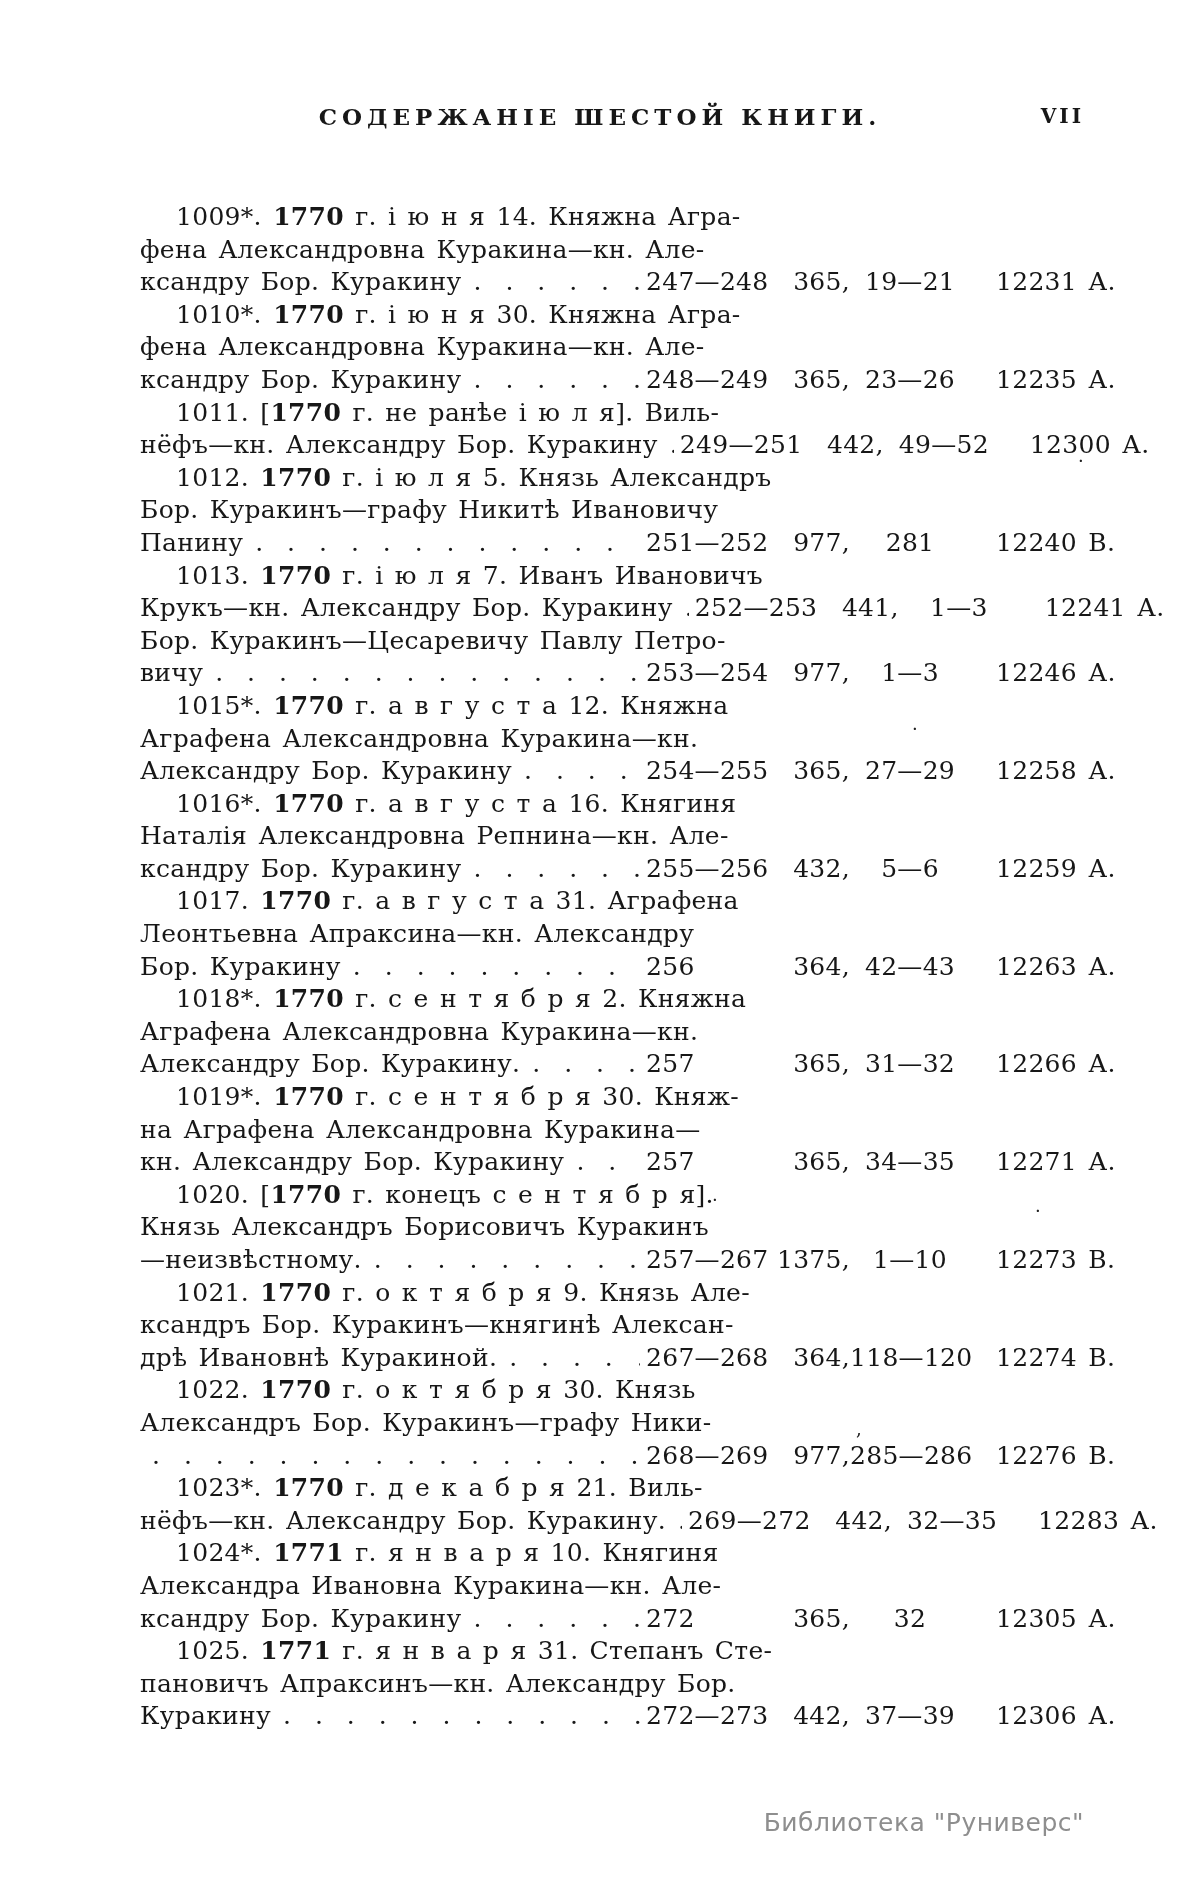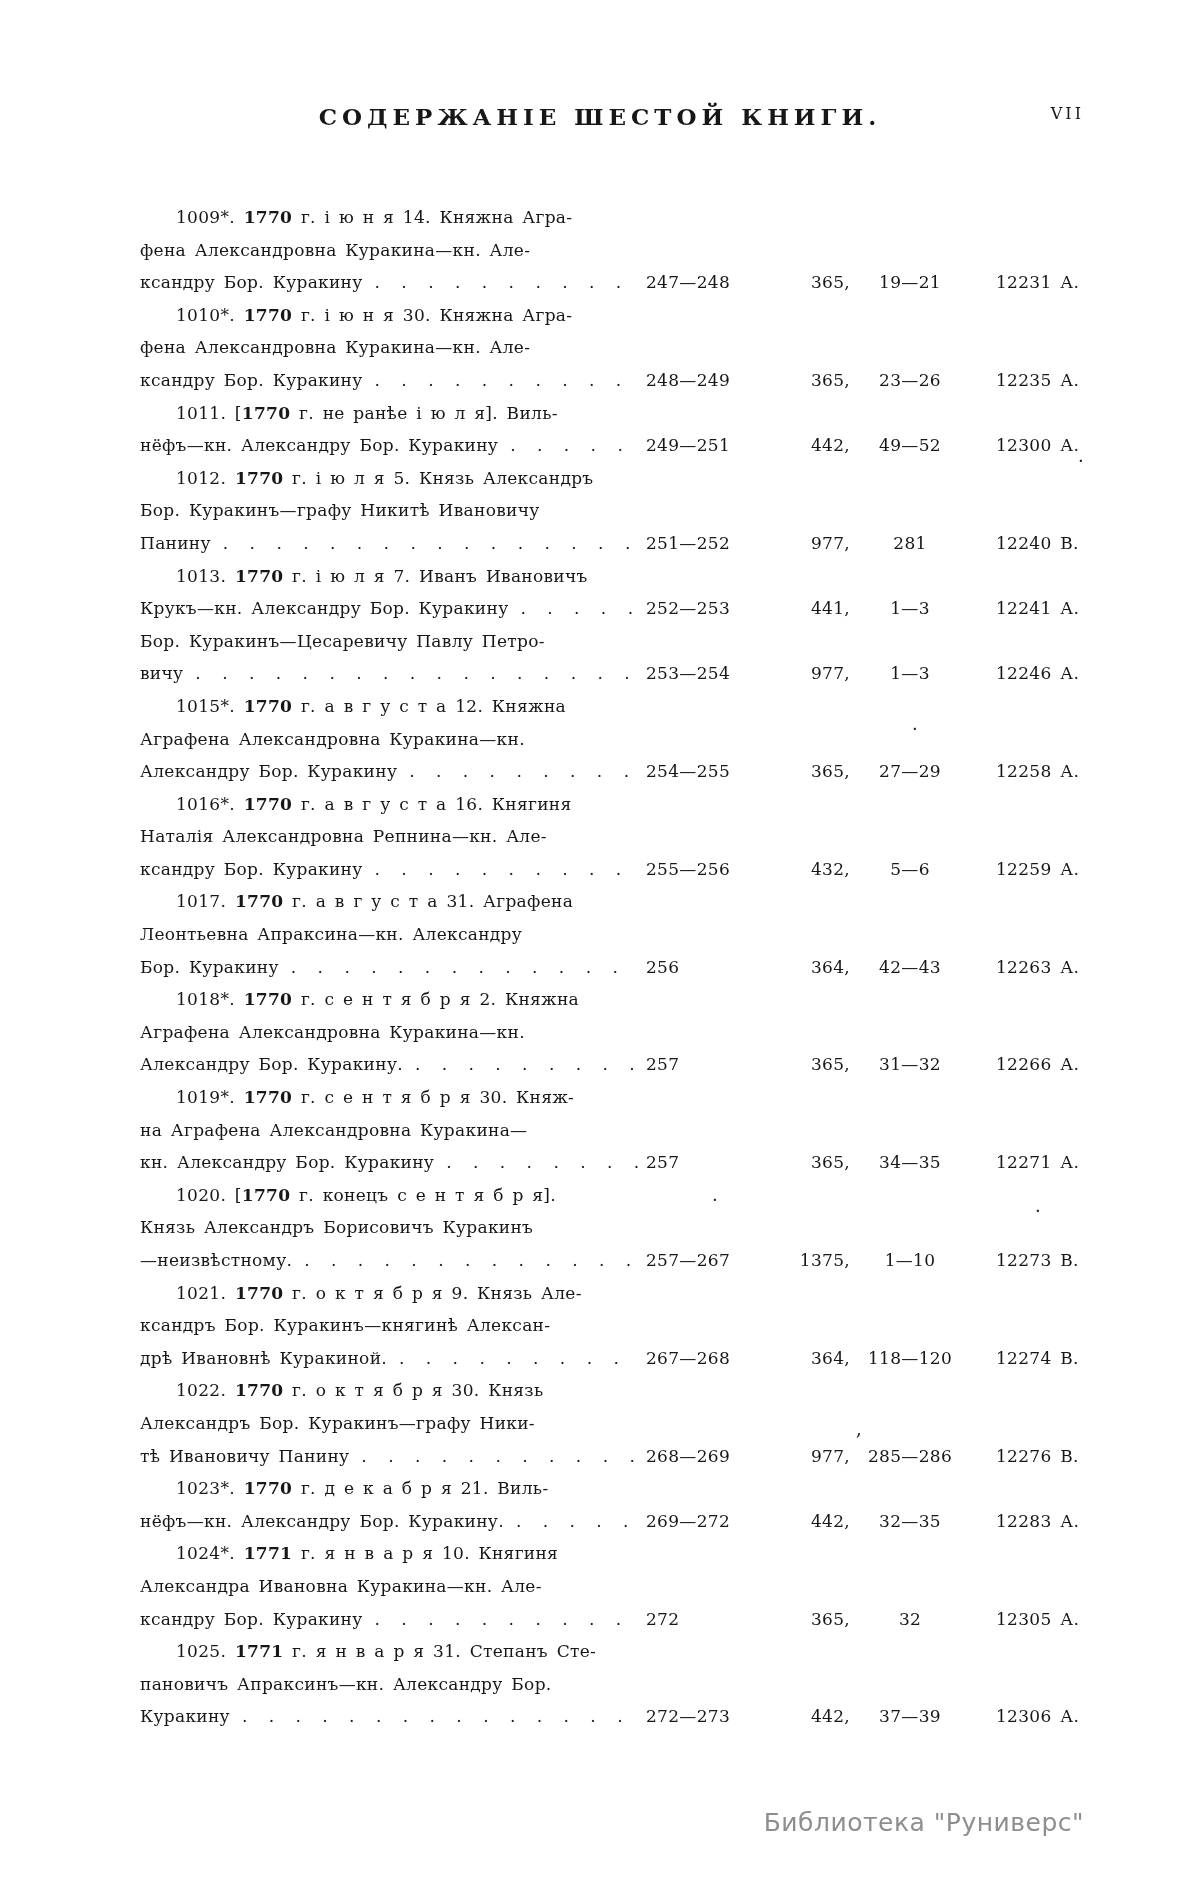--- a/index.html
+++ b/index.html
@@ -9,28 +9,28 @@
     background:#ffffff; overflow:hidden;
     font-family:"DejaVu Serif","Liberation Serif",serif;
     color:#171717;
   }
   .running-head {
     position:absolute; top:103px; left:0; width:100%;
     text-align:center; font-size:23px; font-weight:700; letter-spacing:5px;
   }
   .folio {
     position:absolute; top:1px; right:116px;
-    font-size:16px; font-weight:400; letter-spacing:3px;
+    font-size:20px; font-weight:700; letter-spacing:3px;
   }
   .content {
     position:absolute; top:201px; left:140px; width:956px;
   }
   .entry { margin:0; }
   .line {
-    line-height:32.6px; font-size:17px; font-weight:500;
+    line-height:32.6px; font-size:25px; font-weight:500;
     white-space:nowrap; letter-spacing:0.3px; word-spacing:3px;
   }
   .line.first { padding-left:36px; }
   .year { font-weight:800; }
   .mid-host { display:contents; }
   .line.last { display:flex; align-items:flex-end; }
   .tail { flex:0 0 auto; }
   .leader { flex:1 1 auto; overflow:hidden; white-space:nowrap; min-width:16px; }
   .leader::before {
     content:". . . . . . . . . . . . . . . . . . . . . . . . . . . . . . . . . . . . . . . .";
@@ -238,21 +238,20 @@
       <span class="col refpp">118—120</span>
       <span class="col doc">12274 В.</span>
     </div>
   </div>
       <div class="entry">
     <div class="line first"><span>1022. </span><span class="year">1770</span><span> г. о к т я б р я 30. Князь</span></div>
     <div class="mid-host">
       
     <div class="line mid">Александръ Бор. Куракинъ—графу Ники-</div></div>
     <div class="line last">
-      <span class="tail">тѣ Ивановичу Панину</span>
       <span class="leader"></span>
       <span class="col pages">268—269</span>
       <span class="col ref">977,</span>
       <span class="col refpp">285—286</span>
       <span class="col doc">12276 В.</span>
     </div>
   </div>
       <div class="entry">
     <div class="line first"><span>1023*. </span><span class="year">1770</span><span> г. д е к а б р я 21. Виль-</span></div>
     <div class="mid-host">

